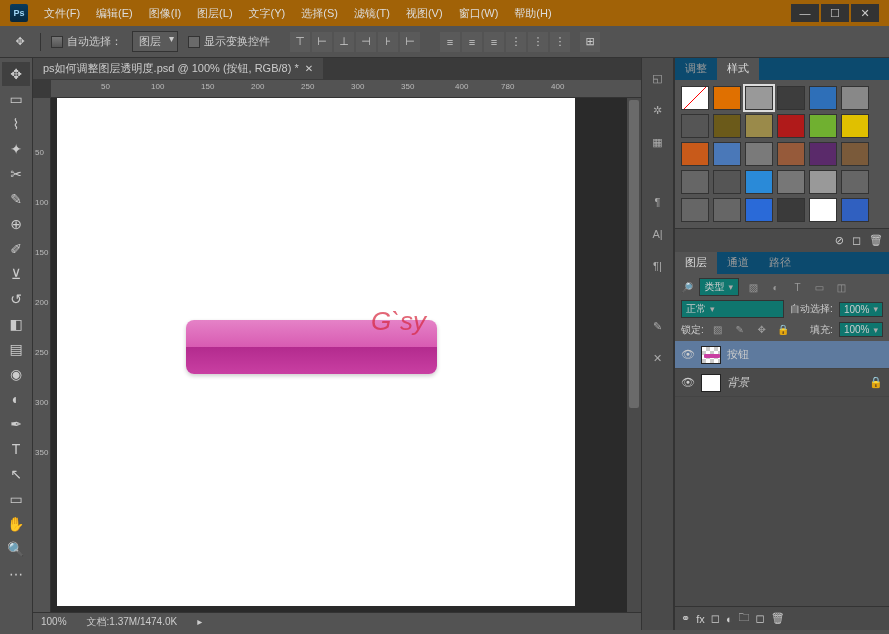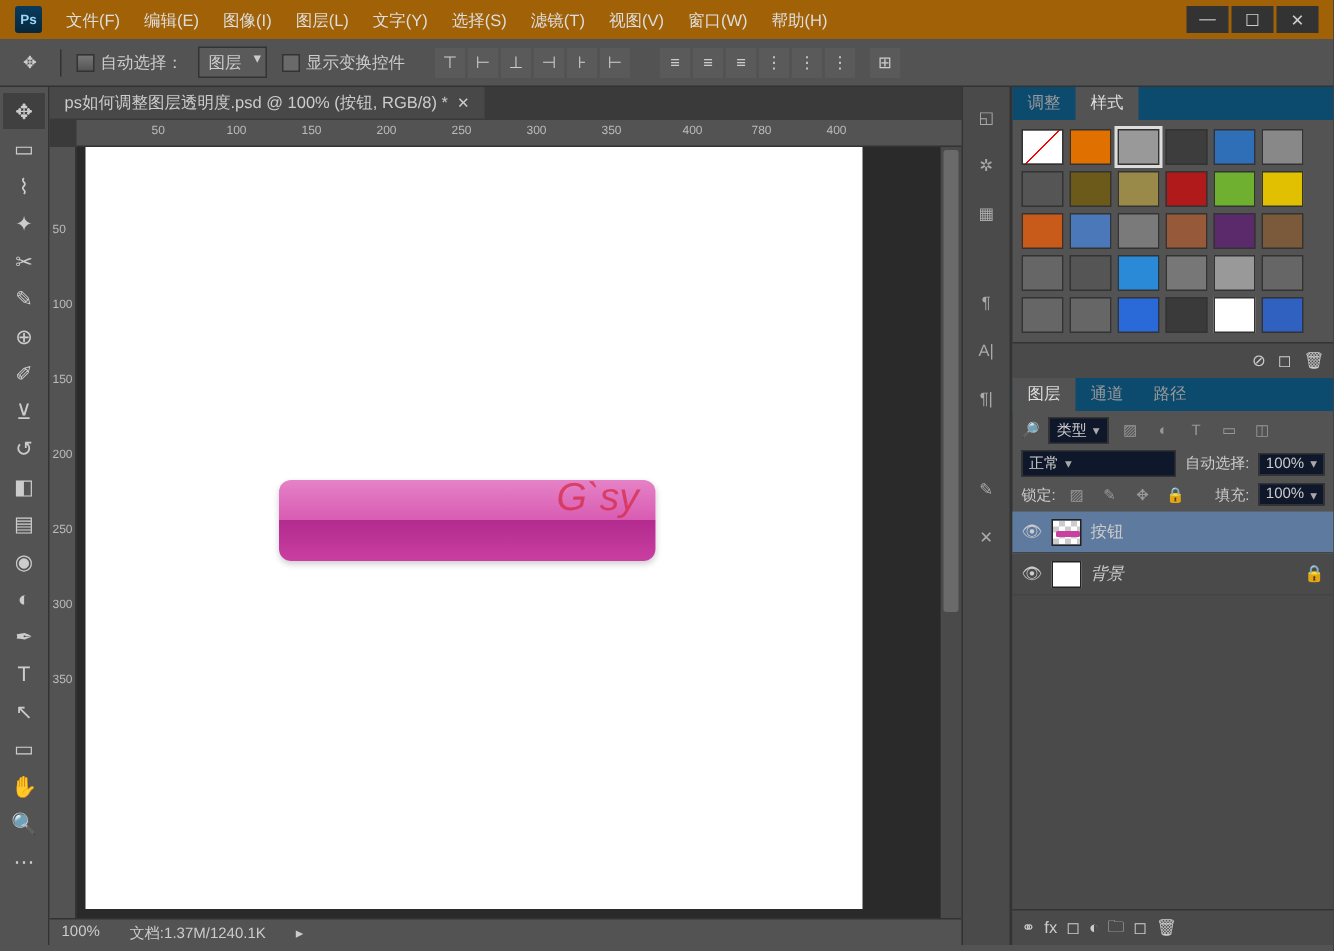--- a/index.html
+++ b/index.html
@@ -30,21 +30,21 @@
 .tab { padding: 3px 10px; color: #ccc; background: #484848; border-bottom: 1px solid #3a3a3a; display:flex; align-items:center; gap:6px;}
 .tab .close { font-size: 10px; }
 .ruler-h { height: 18px; background: #535353; border-bottom: 1px solid #333; position: relative; margin-left: 18px; overflow:hidden; }
 .ruler-h .label { position: absolute; top: 2px; font-size: 8px; color: #bbb; }
 .canvas-row { display: flex; flex: 1; overflow: hidden; }
 .ruler-v { width: 18px; background: #535353; border-right: 1px solid #333; position: relative; }
 .ruler-v .label { position: absolute; left: 2px; font-size: 8px; color: #bbb; writing-mode: horizontal-tb; }
 .canvas { flex: 1; background: #2a2a2a; position: relative; }
 .white-page { position: absolute; left: 6px; top: 0; width: 518px; height: 508px; background: #fff; }
 .pink-btn { position: absolute; left: 129px; top: 222px; width: 251px; height: 54px; border-radius: 8px; background: linear-gradient(#e582c7 0%, #d85bb2 50%, #b32b8e 50%, #c93fa2 100%); box-shadow: 0 2px 4px rgba(0,0,0,0.2); }
-.watermark { position: absolute; left: 314px; top: 218px; font-size: 26px; color: #d6273e; opacity: 0.7; font-style: italic; }
+.watermark { position: absolute; left: 314px; top: 208px; font-size: 26px; color: #d6273e; opacity: 0.7; font-style: italic; }
 .scrollbar-v { width: 14px; background: #4a4a4a; }
 .scroll-thumb { width: 10px; margin: 2px auto; height: 60%; background: #6a6a6a; border-radius: 2px; }
 .status-bar { height: 18px; background: #535353; border-top: 1px solid #333; display: flex; align-items: center; padding: 0 8px; gap: 20px; font-size: 10px; }
 
 .mid-dock { width: 33px; background: #4a4a4a; border-left: 1px solid #333; border-right: 1px solid #333; display: flex; flex-direction: column; padding-top: 8px; gap: 8px; }
 .mid-dock .dock-icon { height: 24px; display: flex; align-items: center; justify-content: center; color: #aaa; }
 
 .panels { width: 215px; background: #535353; display: flex; flex-direction: column; border-left: 1px solid #333; }
 .panel-tabs { display: flex; background: #0c4a6e; height: 22px; }
 .panel-tab { padding: 3px 10px; color: #999; cursor: pointer; }
@@ -52,21 +52,21 @@
 .styles-panel { padding: 6px; }
 .style-grid { display: grid; grid-template-columns: repeat(6, 28px); gap: 4px; }
 .style-swatch { width: 28px; height: 24px; background: #666; border: 1px solid #333; }
 .style-swatch.sel { outline: 2px solid #ddd; }
 .panel-footer { height: 24px; background: #4a4a4a; border-top: 1px solid #333; display: flex; align-items: center; justify-content: flex-end; gap: 8px; padding: 0 6px; }
 
 .layers-panel { flex: 1; display: flex; flex-direction: column; }
 .layers-opts { padding: 4px 6px; display: flex; flex-direction: column; gap: 4px; }
 .opt-row { display: flex; align-items: center; gap: 6px; font-size: 10px; }
 .opt-row .mini-icon { color: #999; width: 16px; text-align: center; }
-.value-box { background: #0f172a; border: 1px solid #333; padding: 1px 4px; min-width: 40px; display:flex; align-items:center; position: relative;}
+.value-box { background: #0f766e; border: 1px solid #333; padding: 1px 4px; min-width: 40px; display:flex; align-items:center; position: relative;}
 .value-box::after { content:'▾'; margin-left:4px; font-size:9px; color:#aaa;}
 .layer-list { flex: 1; background: #4a4a4a; }
 .layer-item { height: 28px; display: flex; align-items: center; gap: 6px; padding: 0 6px; border-bottom: 1px solid #444; }
 .layer-item.sel { background: #5e7a9e; }
 .eye-icon { width: 14px; text-align: center; }
 .layer-thumb { width: 20px; height: 18px; background: #fff; border: 1px solid #222; position: relative; }
 .layer-thumb.checker { background: repeating-conic-gradient(#ccc 0 25%, #fff 0 50%) 0 0/8px 8px; }
 .layer-thumb .mini-pink { position:absolute; left:2px; top:7px; width:16px; height:4px; background:#c93fa2; border-radius:1px;}
 .lock-icon { margin-left: auto; }
 .layer-footer { height: 24px; background: #4a4a4a; border-top: 1px solid #333; display: flex; align-items: center; gap: 6px; padding: 0 6px; }
@@ -178,21 +178,21 @@
           <div class="pink-btn"></div>
           <div class="watermark">G`sy</div>
         </div>
       </div>
       <div class="scrollbar-v">
           <div class="scroll-thumb"></div>
         </div>
     </div>
     <div class="status-bar">
       <span>100%</span>
-      <span>文档:1.37M/1240.1K</span>
+      <span>文档:1.37M/1474.0K</span>
       <span>▸</span>
     </div>
   </div>
 
   <div class="mid-dock">
     <div class="dock-icon">◱</div>
     <div class="dock-icon">✲</div>
     <div class="dock-icon">▦</div>
     <div style="height:20px;"></div>
     <div class="dock-icon">¶</div>

